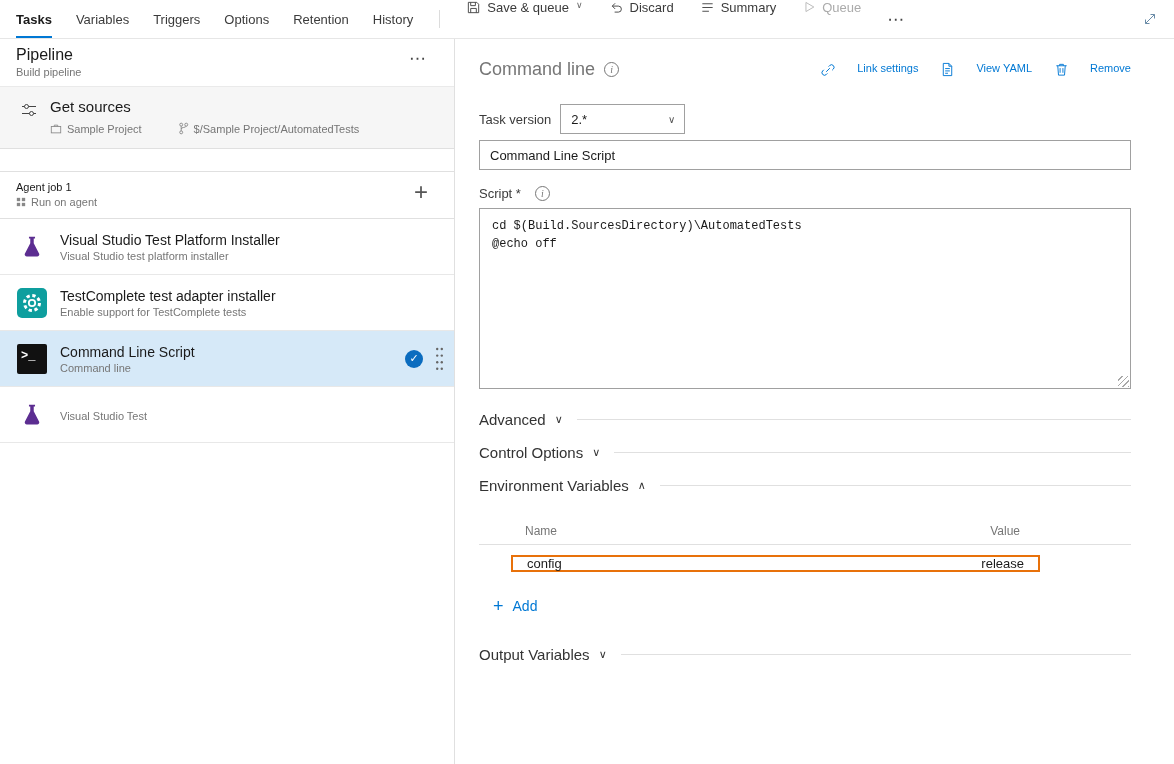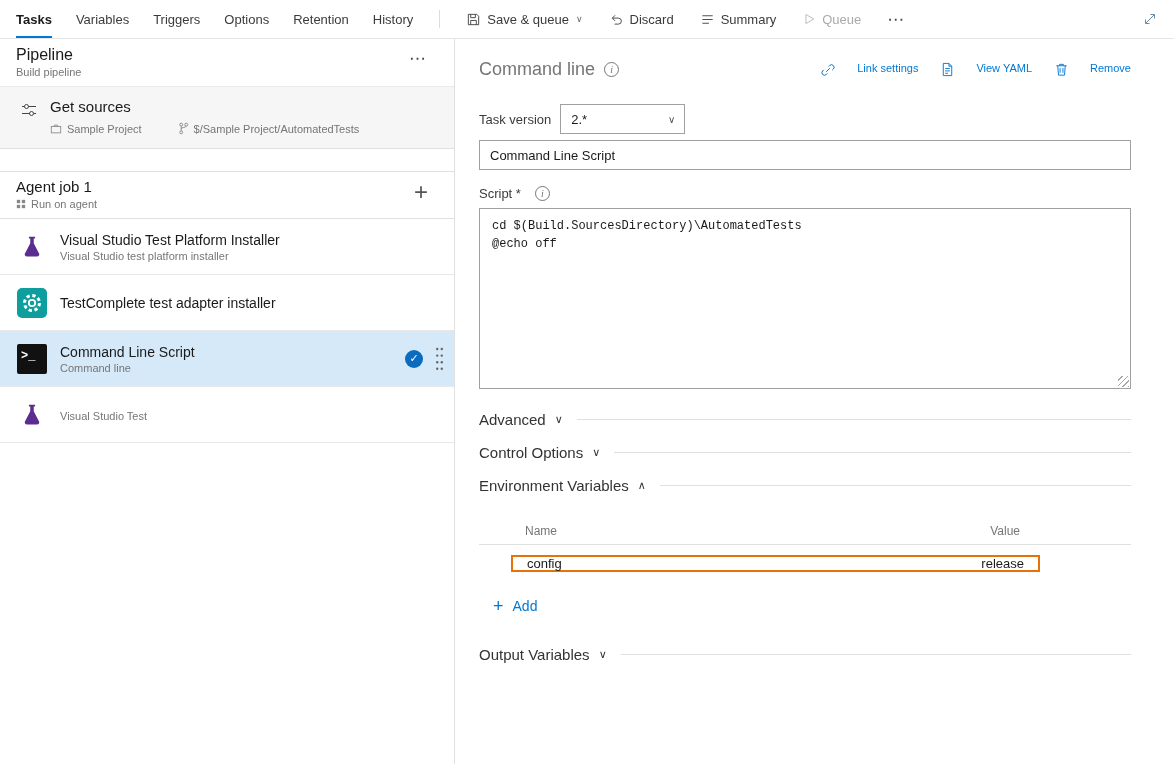--- a/index.html
+++ b/index.html
@@ -6,21 +6,21 @@
   html,body { width:1174px; height:764px; }
   body { font-family:"Liberation Sans", sans-serif; background:#fff; color:#3b3b3b; overflow:hidden; }
   .app { width:1174px; height:764px; display:flex; flex-direction:column; background:#fff;border-radius:18px; }
 
   
   .topbar { flex:0 0 39px; display:flex; align-items:stretch; border-bottom:1px solid #e6e6e6; padding-left:16px; }
   .tabs { display:flex; gap:24px; }
   .tab { display:flex; align-items:center; font-size:13px; color:#3b3b3b; cursor:pointer; border-bottom:2px solid transparent; padding-top:2px; }
   .tab.active { font-weight:bold; color:#1a1a1a; border-bottom-color:#0078d4; }
   .tb-divider { width:1px; background:#dcdcdc; margin:10px 0 10px 26px; }
-  .tb-btn { display:flex; align-items:center; gap:6px; font-size:13px; margin-left:26px; color:#3b3b3b; cursor:pointer; }
+  .tb-btn { display:flex; gap:6px; font-size:13px; margin-left:26px; color:#3b3b3b; cursor:pointer; }
   .tb-btn.disabled { color:#ababab; }
   .tb-chevron { font-size:9px; color:#666; margin-left:1px; }
   .tb-more { display:flex; align-items:center; margin-left:26px; font-size:17px; color:#444; cursor:pointer; }
   .tb-spacer { flex:1; }
   .tb-fullscreen { display:flex; align-items:center; margin-right:16px; cursor:pointer; }
 
   
   .main { flex:1; display:flex; min-height:0; }
 
   
@@ -29,21 +29,21 @@
   .ph-title { font-size:16px; color:#1a1a1a; }
   .ph-sub { font-size:11px; color:#767676; margin-top:2px; }
   .ph-more { margin-left:auto; font-size:17px; color:#444; padding:2px 14px 0 0; cursor:pointer; }
   .get-sources { background:#f6f6f6; border-bottom:1px solid #e0e0e0; padding:11px 16px 13px 20px; display:flex; gap:12px; }
   .gs-icon { margin-top:3px; }
   .gs-title { font-size:15px; color:#1a1a1a; }
   .gs-meta { display:flex; gap:36px; margin-top:7px; align-items:center; }
   .gs-meta-item { display:flex; gap:5px; align-items:center; font-size:11px; color:#767676; }
   .left-gap { height:22px; }
   .agent-job { border-top:1px solid #e0e0e0; border-bottom:1px solid #e0e0e0; padding:6px 16px 8px; display:flex; align-items:center; }
-  .aj-title { font-size:15px; color:#1a1a1a; }
+  .aj-title { font-size:11px; color:#1a1a1a; }
   .aj-sub { display:flex; gap:5px; align-items:center; font-size:11px; color:#767676; margin-top:3px; }
   .aj-plus { margin-left:auto; font-size:24px; font-weight:300; color:#555; padding:0 10px 4px 0; cursor:pointer; }
   .task { height:56px; display:flex; align-items:center; padding:0 6px 0 16px; border-bottom:1px solid #e8e8e8; cursor:pointer; }
   .task.selected { background:#d6e9f8; }
   .task-icon { width:32px; height:32px; flex:0 0 32px; display:flex; align-items:center; justify-content:center; }
   .ti-cmd { width:30px; height:30px; background:#111; border-radius:2px; color:#fff; font-family:"Liberation Mono","DejaVu Sans Mono",monospace; font-size:12px; font-weight:bold; display:flex; align-items:flex-start; padding:5px 0 0 4px; }
   .ti-tc { width:30px; height:30px; background:#0e9e9e; border-radius:5px; display:flex; align-items:center; justify-content:center; }
   .task-text { margin-left:12px; min-width:0; flex:1; }
   .task-name { font-size:14px; color:#1a1a1a; white-space:nowrap; }
   .task-desc { font-size:11px; color:#767676; margin-top:2px; white-space:nowrap; }
@@ -235,20 +235,21 @@
         <div class="task-icon">
           <div class="ti-tc">
             <svg width="22" height="22" viewBox="0 0 22 22">
                 <circle cx="11" cy="11" r="7.5" fill="none" stroke="#fff" stroke-width="3" stroke-dasharray="3.3 2.6"></circle>
                 <circle cx="11" cy="11" r="3.2" fill="none" stroke="#fff" stroke-width="1.8"></circle>
               </svg>
           </div>
         </div>
         <div class="task-text">
           <div class="task-name">TestComplete test adapter installer</div>
+          <div class="task-desc">Enable support for TestComplete tests</div>
         </div>
       </div>
 
       <div class="task selected">
         <div class="task-icon">
           <div class="ti-cmd">&gt;_</div>
         </div>
         <div class="task-text">
           <div class="task-name">Command Line Script</div>
           <div class="task-desc">Command line</div>

